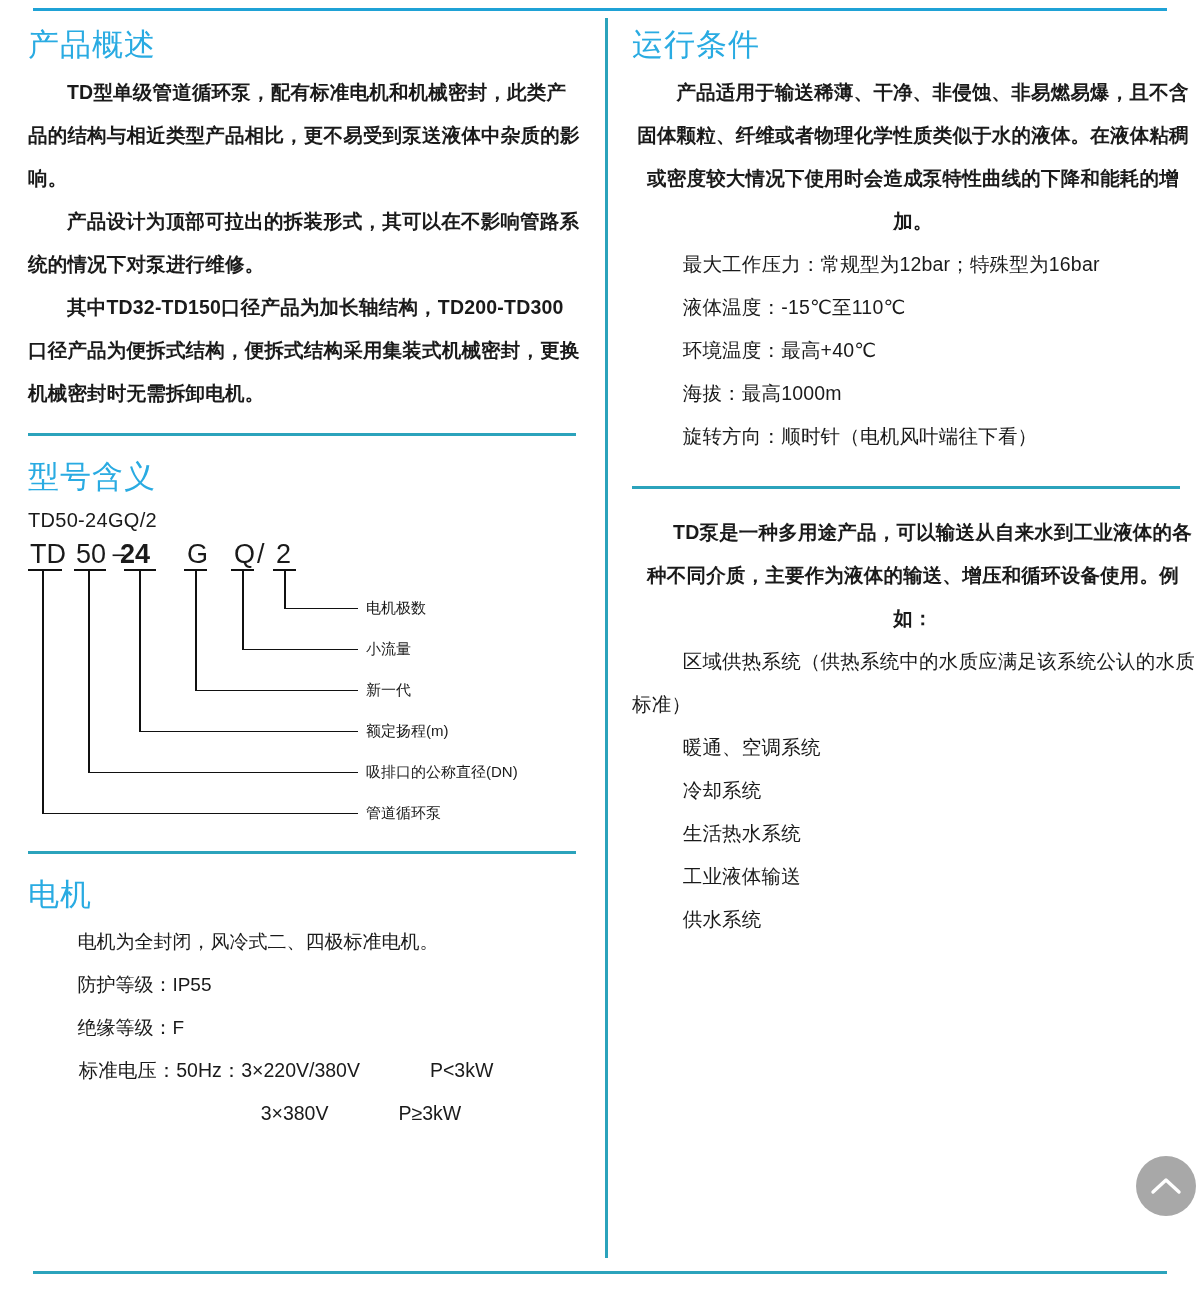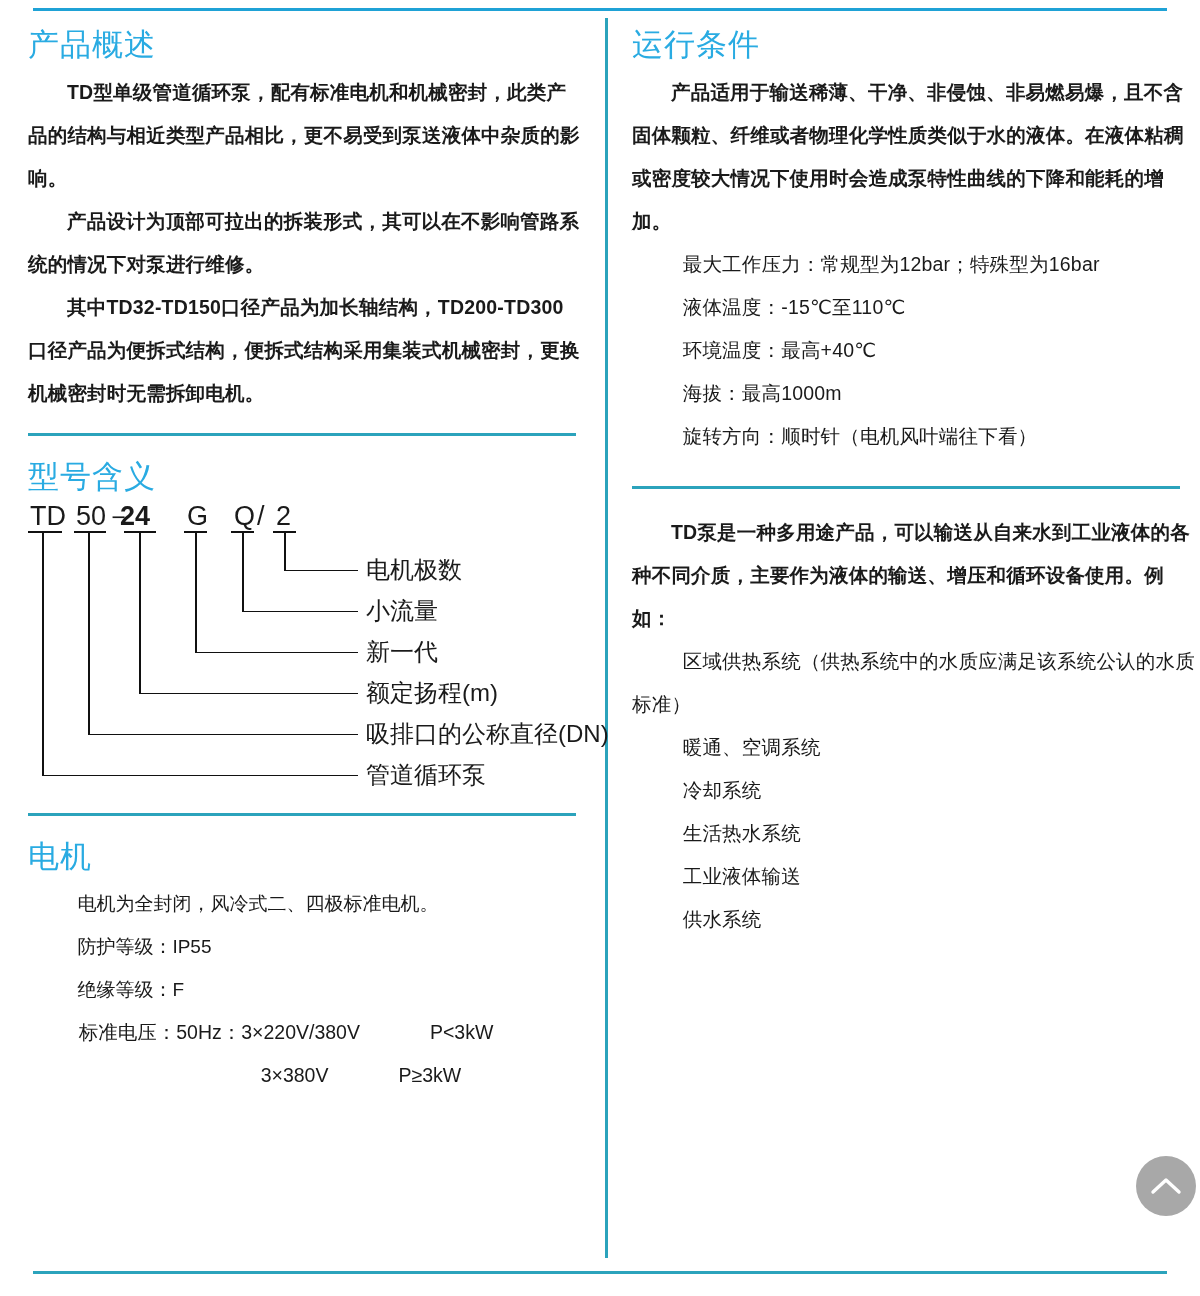--- a/index.html
+++ b/index.html
@@ -85,21 +85,21 @@
   p.para {
     font-size: 19.5px;
     line-height: 43px;
     text-indent: 2em;
     color: #1a1a1a;
     margin: 0;
     width: 553px;
     letter-spacing: 0.2px;
     font-weight: bold;
   }
-  .col-right p.para { width: 562px; }
+  .col-right p.para { width: 562px; text-align: center; }
 
   ul.spec-list {
     list-style: none;
     margin: 0;
     padding: 0;
   }
   ul.spec-list li {
     font-size: 19.5px;
     line-height: 43px;
     color: #1a1a1a;
@@ -163,21 +163,21 @@
     width: 1.6px;
     background: #111;
   }
   .model-diagram .hline {
     position: absolute;
     height: 1.6px;
     background: #111;
   }
   .model-diagram .leader-label {
     position: absolute;
-    font-size: 24px;
+    font-size: 15px;
     line-height: 24px;
     white-space: nowrap;
     color: #1a1a1a;
   }
 
   
   .scroll-top {
     position: absolute;
     left: 1136px;
     top: 1156px;
@@ -205,20 +205,21 @@
     <section>
       <h2 class="section-title">产品概述</h2>
       <p class="para">TD型单级管道循环泵，配有标准电机和机械密封，此类产品的结构与相近类型产品相比，更不易受到泵送液体中杂质的影响。</p>
       <p class="para">产品设计为顶部可拉出的拆装形式，其可以在不影响管路系统的情况下对泵进行维修。</p>
       <p class="para">其中TD32-TD150口径产品为加长轴结构，TD200-TD300口径产品为便拆式结构，便拆式结构采用集装式机械密封，更换机械密封时无需拆卸电机。</p>
     </section>
 
     <section style="margin-top:18px;">
       <div class="section-rule"></div>
       <h2 class="section-title">型号含义</h2>
+      <div class="model-example">TD50-24GQ/2</div>
 
       <div class="model-diagram">
 
         <span class="code-token" style="left:2px;  top:0;">TD</span>
         <span class="code-token" style="left:48px; top:0;">50</span>
         <span class="code-token" style="left:77px; top:0;">－</span>
         <span class="code-token" style="left:92px; top:0;font-weight:bold;">24</span>
         <span class="code-token" style="left:159px; top:0;">G</span>
         <span class="code-token" style="left:206px; top:0;">Q</span>
         <span class="code-token" style="left:229px; top:0;">/</span>

